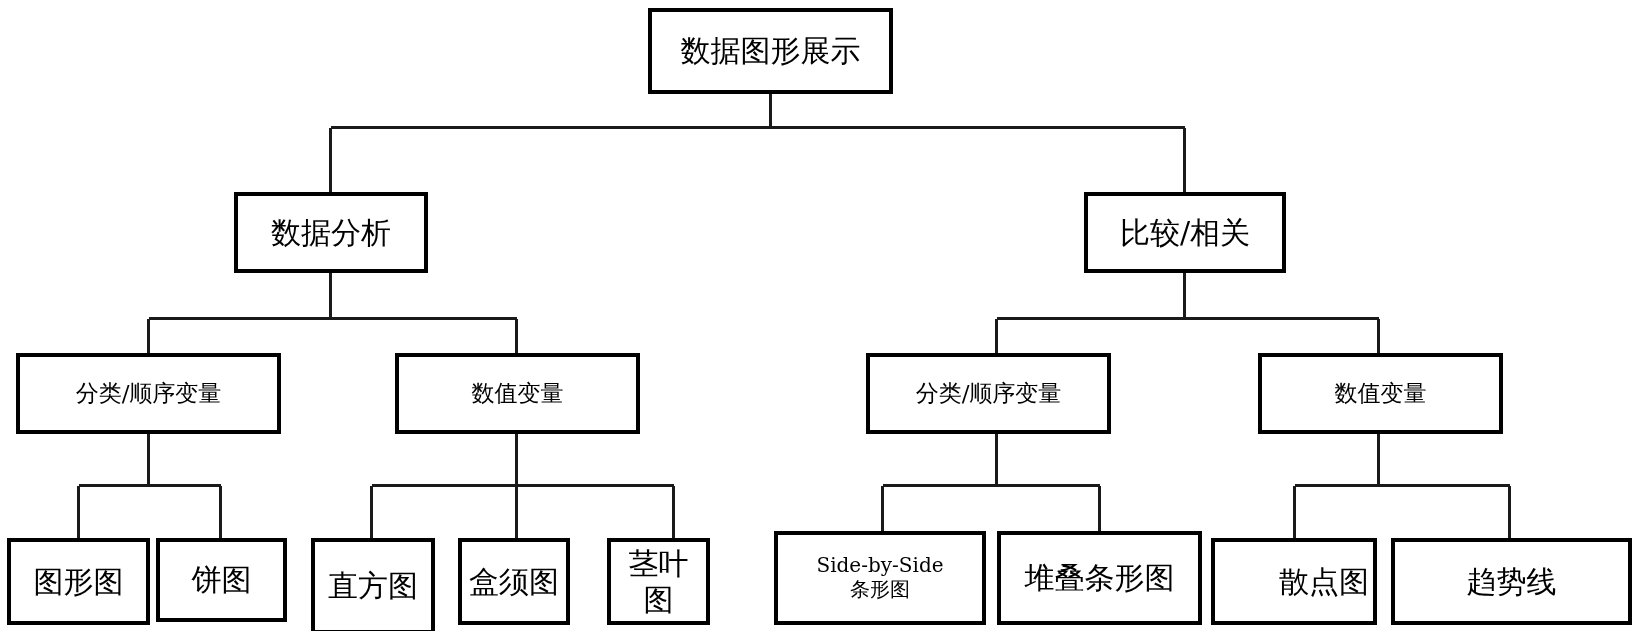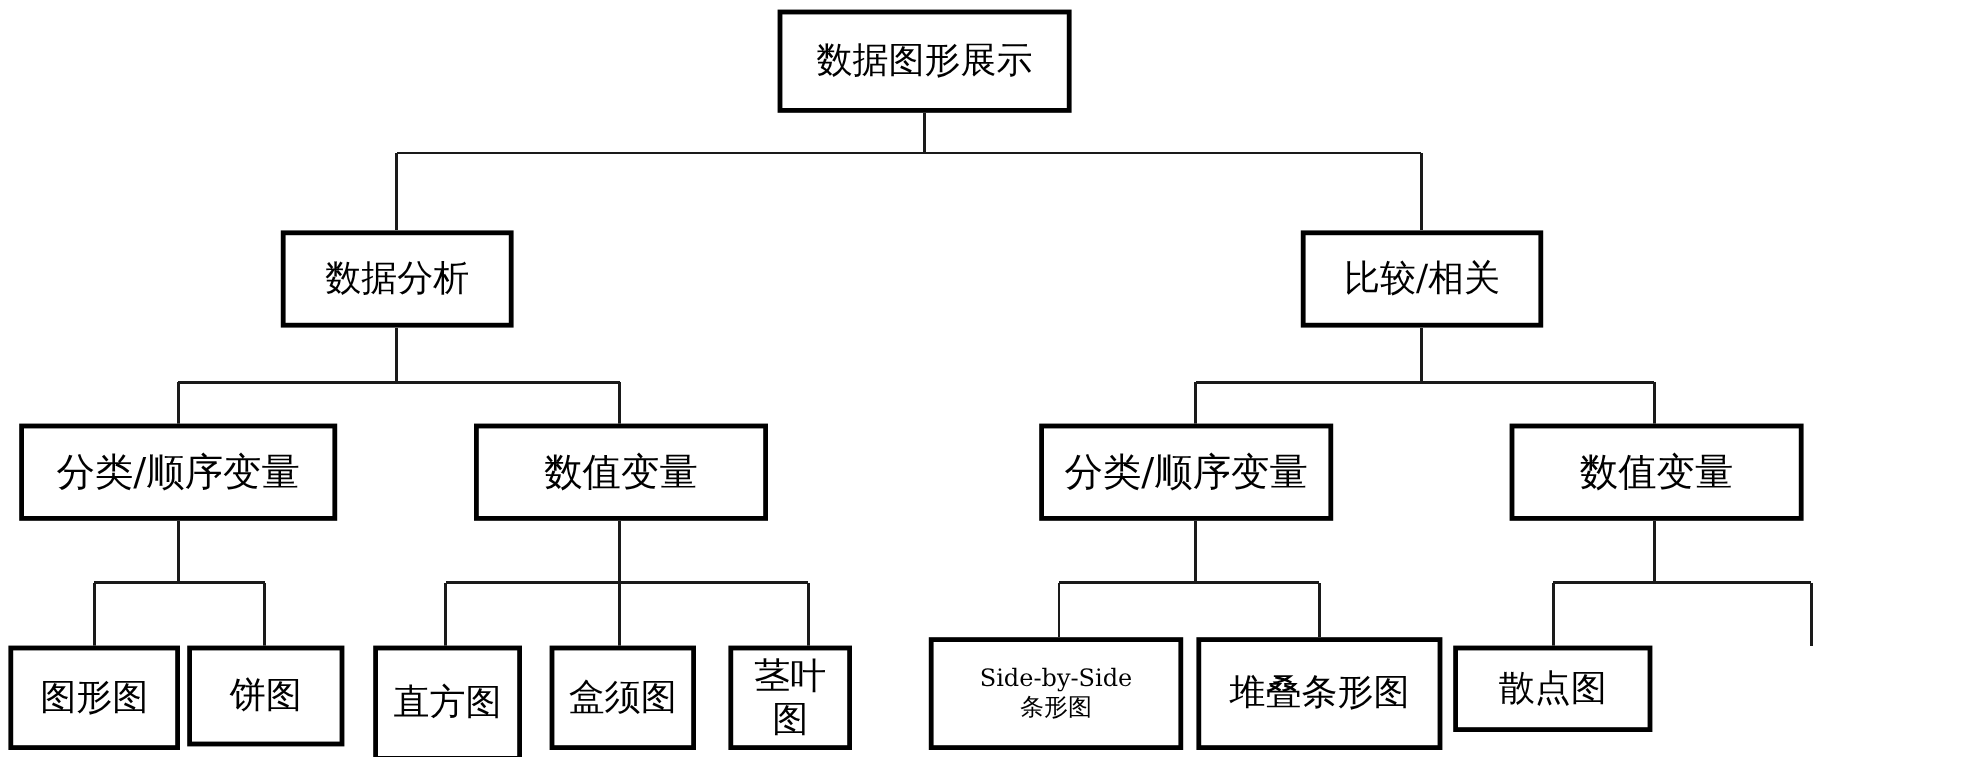--- a/index.html
+++ b/index.html
@@ -37,21 +37,21 @@
     z-index: 2;
   }
   .node .label {
     display: block;
     width: 100%;
     padding: 0 4px;
     white-space: pre-line;
   }
   .lvl-root  { font-size: 30px; }
   .lvl-two   { font-size: 30px; }
-  .lvl-three { font-size: 32px; text-align: center; }
+  .lvl-three { font-size: 23px; text-align: center; }
   .lvl-leaf  { font-size: 30px; }
   .leaf-two-line { font-size: 20px; }
 </style>
 </head>
 <body>
 
 <div id="canvas">
 
   <svg id="connectors" viewBox="0 0 1639 631" width="1639" height="631" aria-hidden="true">
     <g stroke="#1a1a1a" stroke-width="2.2" fill="none" shape-rendering="crispEdges">
@@ -127,35 +127,38 @@
   </div>
 
   <div class="node lvl-leaf" style="left:156px; top:538px; width:131px; height:84px;">
     <span class="label">饼图</span>
   </div>
 
   <div class="node lvl-leaf" style="left:311px; top:538px; width:124px; height:96px;">
     <span class="label">直方图</span>
   </div>
 
-  <div class="node lvl-leaf" style="left:458px; top:538px; width:122px; height:87px;text-align:center;">
+  <div class="node lvl-leaf" style="left:458px; top:538px; width:112px; height:87px;text-align:center;">
     <span class="label">盒须图</span>
   </div>
 
   <div class="node lvl-leaf" style="left:607px; top:538px; width:103px; height:87px;">
     <span class="label">茎叶图</span>
   </div>
 
   <div class="node leaf-two-line" style="left:774px; top:531px; width:212px; height:94px;">
     <span class="label">Side-by-Side
 条形图</span>
   </div>
 
   <div class="node lvl-leaf" style="left:997px; top:531px; width:205px; height:94px;">
     <span class="label">堆叠条形图</span>
   </div>
 
-  <div class="node lvl-leaf" style="left:1211px; top:538px; width:166px; height:72px;">
+  <div class="node lvl-leaf" style="left:1211px; top:538px; width:166px; height:87px;text-align:right;">
     <span class="label">散点图</span>
   </div>
 
+  <div class="node lvl-leaf" style="left:1391px; top:538px; width:241px; height:87px;">
+    <span class="label">趋势线</span>
+  </div>
 
 </div>
 
 </body></html>

